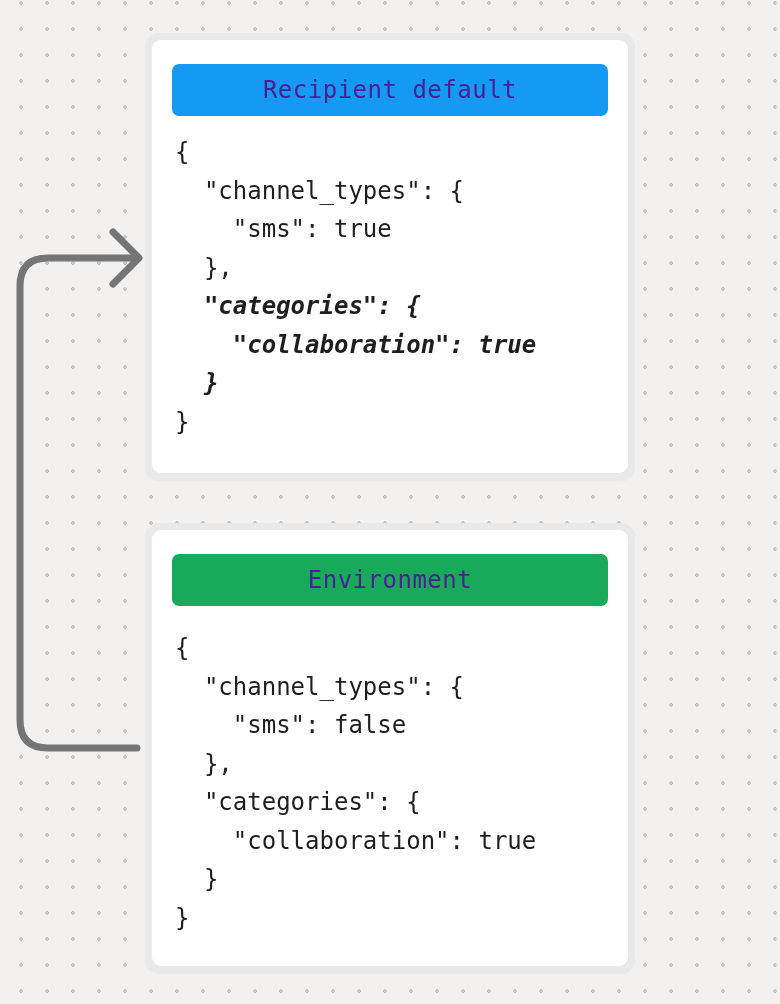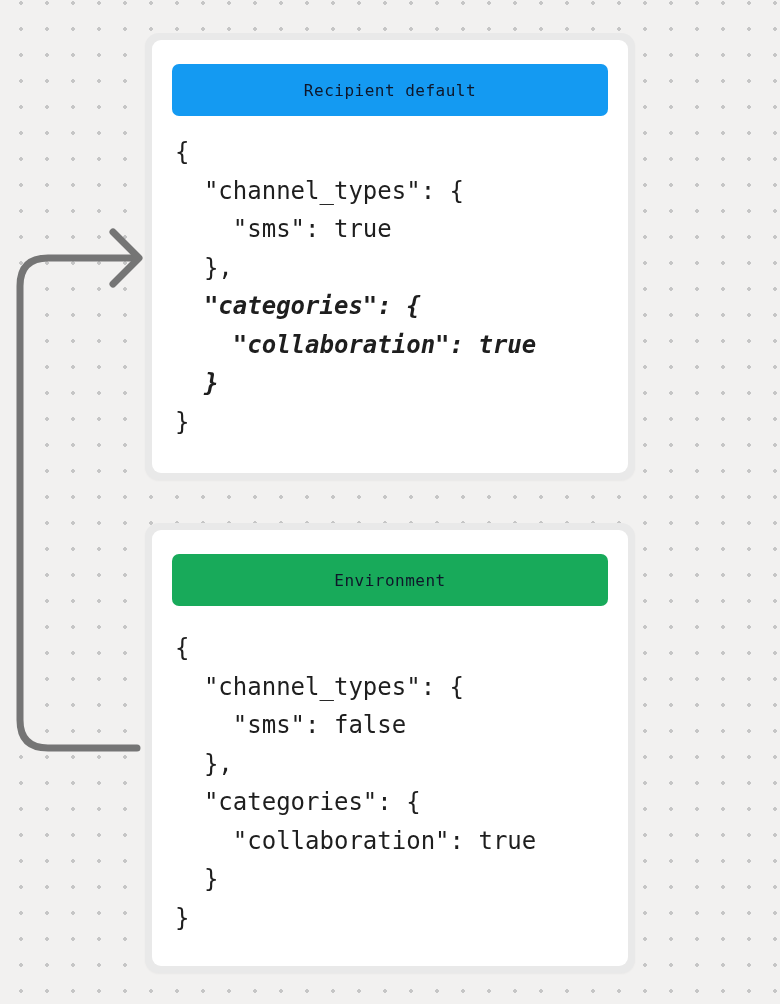--- a/index.html
+++ b/index.html
@@ -40,22 +40,22 @@
   }
 
   .card-header {
     height: 52px;
     border-radius: 7px;
     display: flex;
     align-items: center;
     justify-content: center;
   }
   .card-header .title {
-    color: #0f172a;
-    font-size: 16px;
+    color: #4c1d95;
+    font-size: 24px;
     letter-spacing: 0.5px;
   }
 
   .code {
     margin: 17px 0 0 3px;
     font-size: 24px;
     line-height: 38.5px;
     color: #1e1e1e;
   }
   .card-environment .code { margin-top: 23px; }

